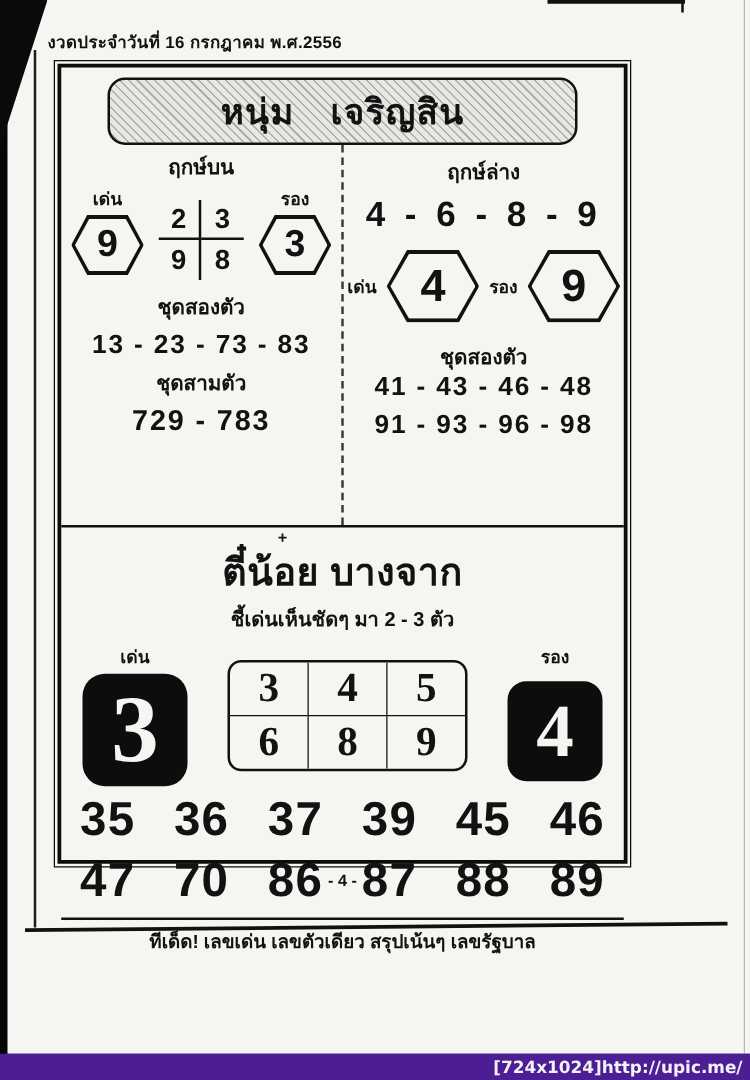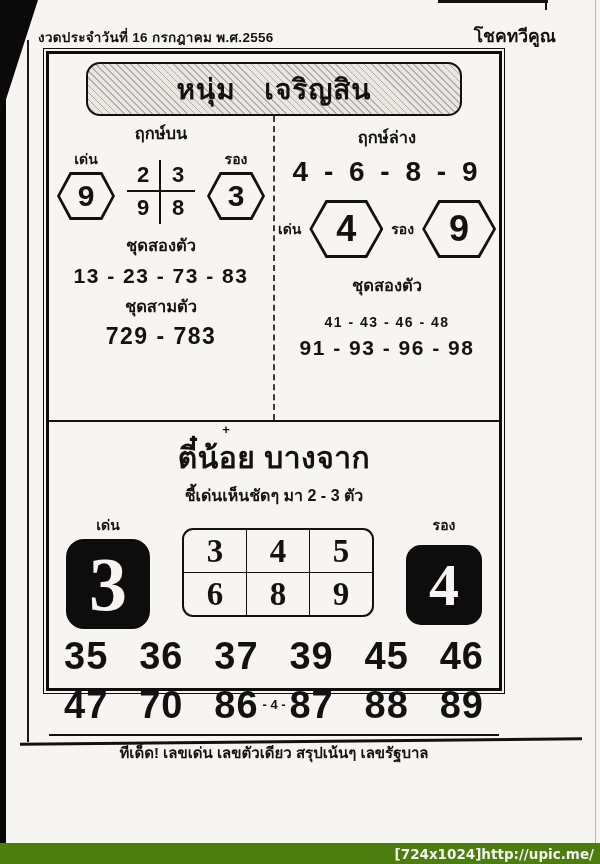--- a/index.html
+++ b/index.html
@@ -78,32 +78,31 @@
   .pairs-row{display:flex;justify-content:space-between;width:420px;margin-top:7px;}
   .pairs-row span{font-size:38px;font-weight:900;letter-spacing:1px;line-height:1.1;}
 
   .footer-sep{border-top:2px solid #111;width:100%;margin-top:7px;}
   .footer-line1{font-size:15px;font-weight:800;margin-top:5px;}
   .footer-line2{font-size:16px;font-weight:800;margin-top:2px;}
 
   .page-number{position:absolute;left:37px;top:697px;width:462px;text-align:center;font-size:13px;font-weight:800;}
   .slant-line{position:absolute;left:14px;top:740px;width:562px;height:3px;background:#111;transform:rotate(-0.55deg);}
 
-  .bottom-strip{position:absolute;left:0;top:843px;width:600px;height:21px;background:#4d7c0f;
+  .bottom-strip{position:absolute;left:0;top:843px;width:600px;height:21px;background:#4c1d95;
     display:flex;align-items:center;justify-content:flex-end;z-index:6;}
   .watermark{color:#f2f2f2;font-size:13.5px;font-weight:600;padding-right:6px;font-family:"DejaVu Sans",sans-serif;}
 </style>
 </head>
 <body>
 
 <div class="page">
 
   <div class="header-row">
     <span class="date-line">งวดประจำวันที่ 16 กรกฎาคม พ.ศ.2556</span>
-    <span class="brand">โชคทวีคูณ</span>
   </div>
 
   <div class="main-box">
     <div class="main-box-inner">
 
       <div class="title-box">
         <span class="title-text">หนุ่ม เจริญสิน</span>
       </div>
 
       <div class="upper">
@@ -159,21 +158,21 @@
             <span class="inline-label">รอง</span>
             <div class="hex hex-lg">
               <div class="hex-outer">
                 <div class="hex-inner">
                   <span class="hex-digit">9</span>
                 </div>
               </div>
             </div>
           </div>
           <div class="sec-heading" style="margin-top:14px">ชุดสองตัว</div>
-          <div class="num-line" style="font-size:14px;margin-top:16px">41 - 43 - 46 - 48</div>
+          <div class="num-line" style="font-size:21px;margin-top:0">41 - 43 - 46 - 48</div>
           <div class="num-line" style="font-size:21px;margin-top:6px">91 - 93 - 96 - 98</div>
         </div>
 
       </div>
 
       <div class="section-divider"></div>
 
       <div class="lower">
         <div class="plus-mark">+</div>
         <div class="lower-title">ตี๋น้อย บางจาก</div>

